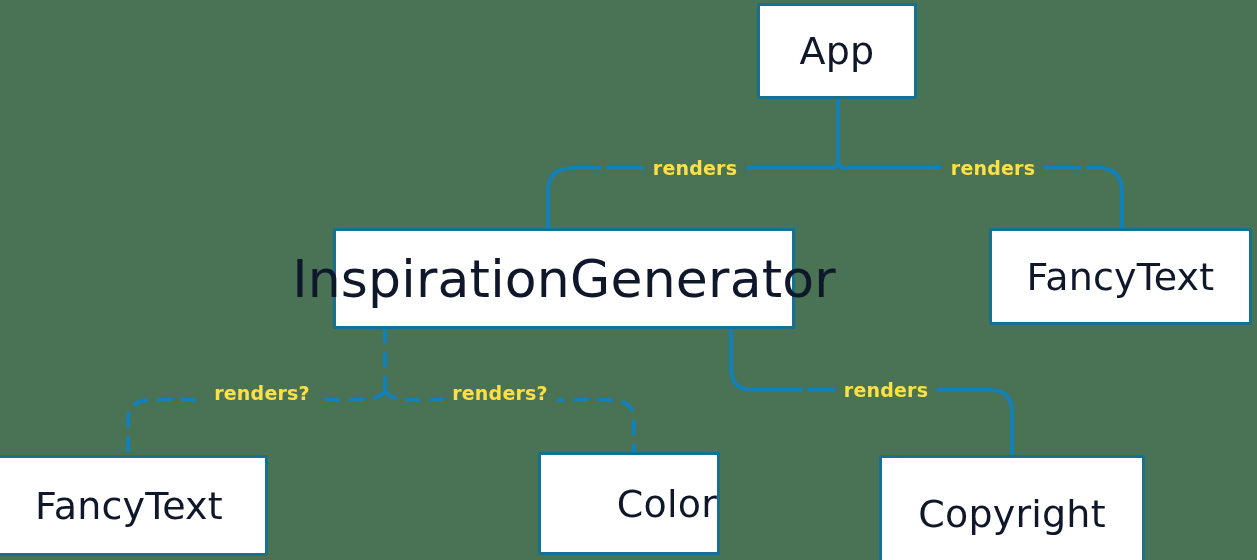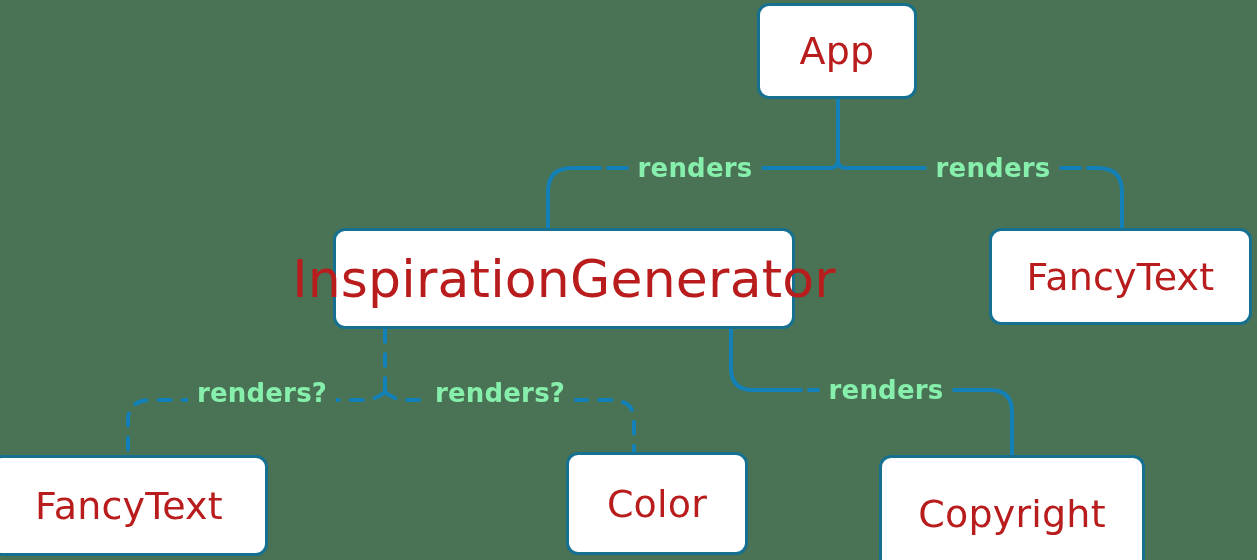--- a/index.html
+++ b/index.html
@@ -23,33 +23,33 @@
     left: 0;
     top: 0;
     width: 1257px;
     height: 560px;
   }
   .node {
     position: absolute;
     box-sizing: border-box;
     background: #ffffff;
     border: 3px solid #16708f;
-    border-radius: 12px;
+    border-radius: 2px;
     display: flex;
     align-items: center;
     justify-content: center;
-    color: #b91c1c;
+    color: #0f172a;
     font-weight: 400;
     letter-spacing: 0.2px;
     white-space: nowrap;
   }
   .edge-label {
     position: absolute;
-    color: #86efac;
-    font-size: 26px;
+    color: #fde047;
+    font-size: 19px;
     font-weight: 600;
     letter-spacing: 0.2px;
     transform: translate(-50%, -50%);
     white-space: nowrap;
     background: #4a7254;
     padding: 0 9px;
     line-height: 1;
   }
 </style>
 </head>
@@ -92,21 +92,21 @@
   </div>
 
   <div class="node" style="left:989px; top:228px; width:263px; height:97px; font-size:38px;">
     <span>FancyText</span>
   </div>
 
   <div class="node" style="left:-10px; top:455px; width:278px; height:101px; font-size:38px;">
     <span>FancyText</span>
   </div>
 
-  <div class="node" style="left:566px; top:452px; width:182px; height:103px; font-size:38px;">
+  <div class="node" style="left:538px; top:452px; width:182px; height:103px; font-size:38px;justify-content:flex-end;">
     <span>Color</span>
   </div>
 
   <div class="node" style="left:879px; top:455px; width:266px; height:118px; font-size:38px;">
     <span>Copyright</span>
   </div>
 
 </div>
 
 </body></html>

